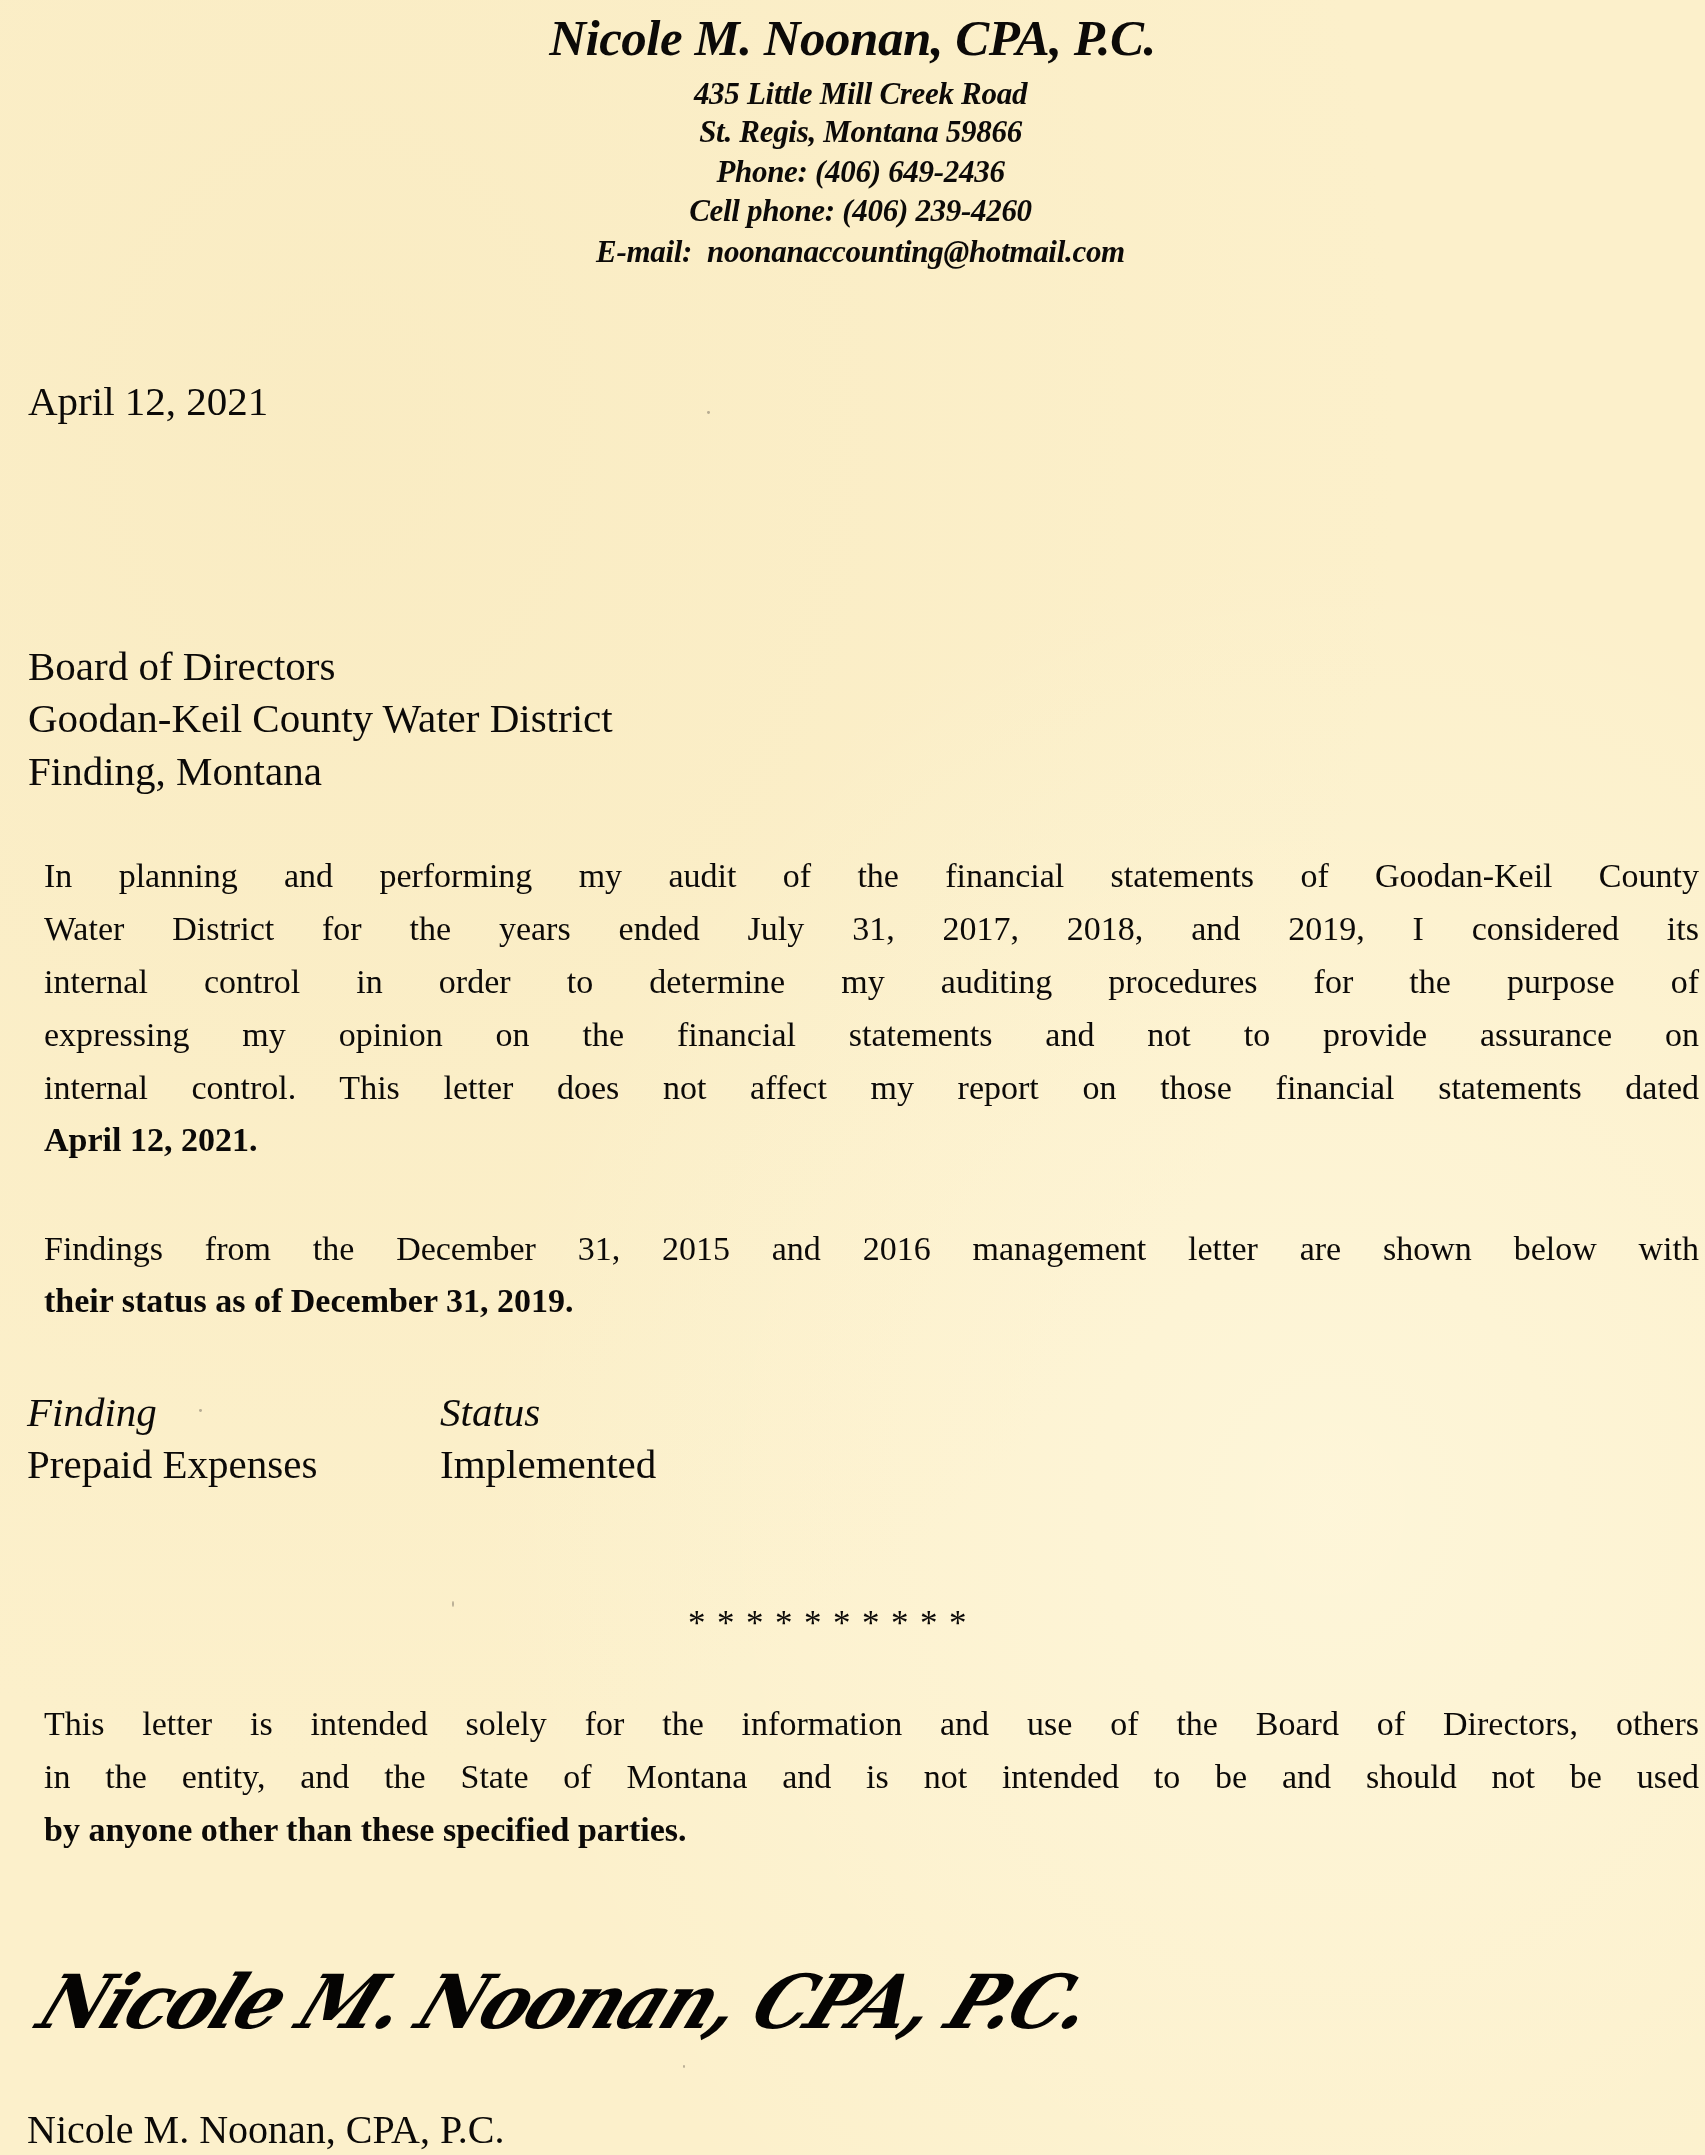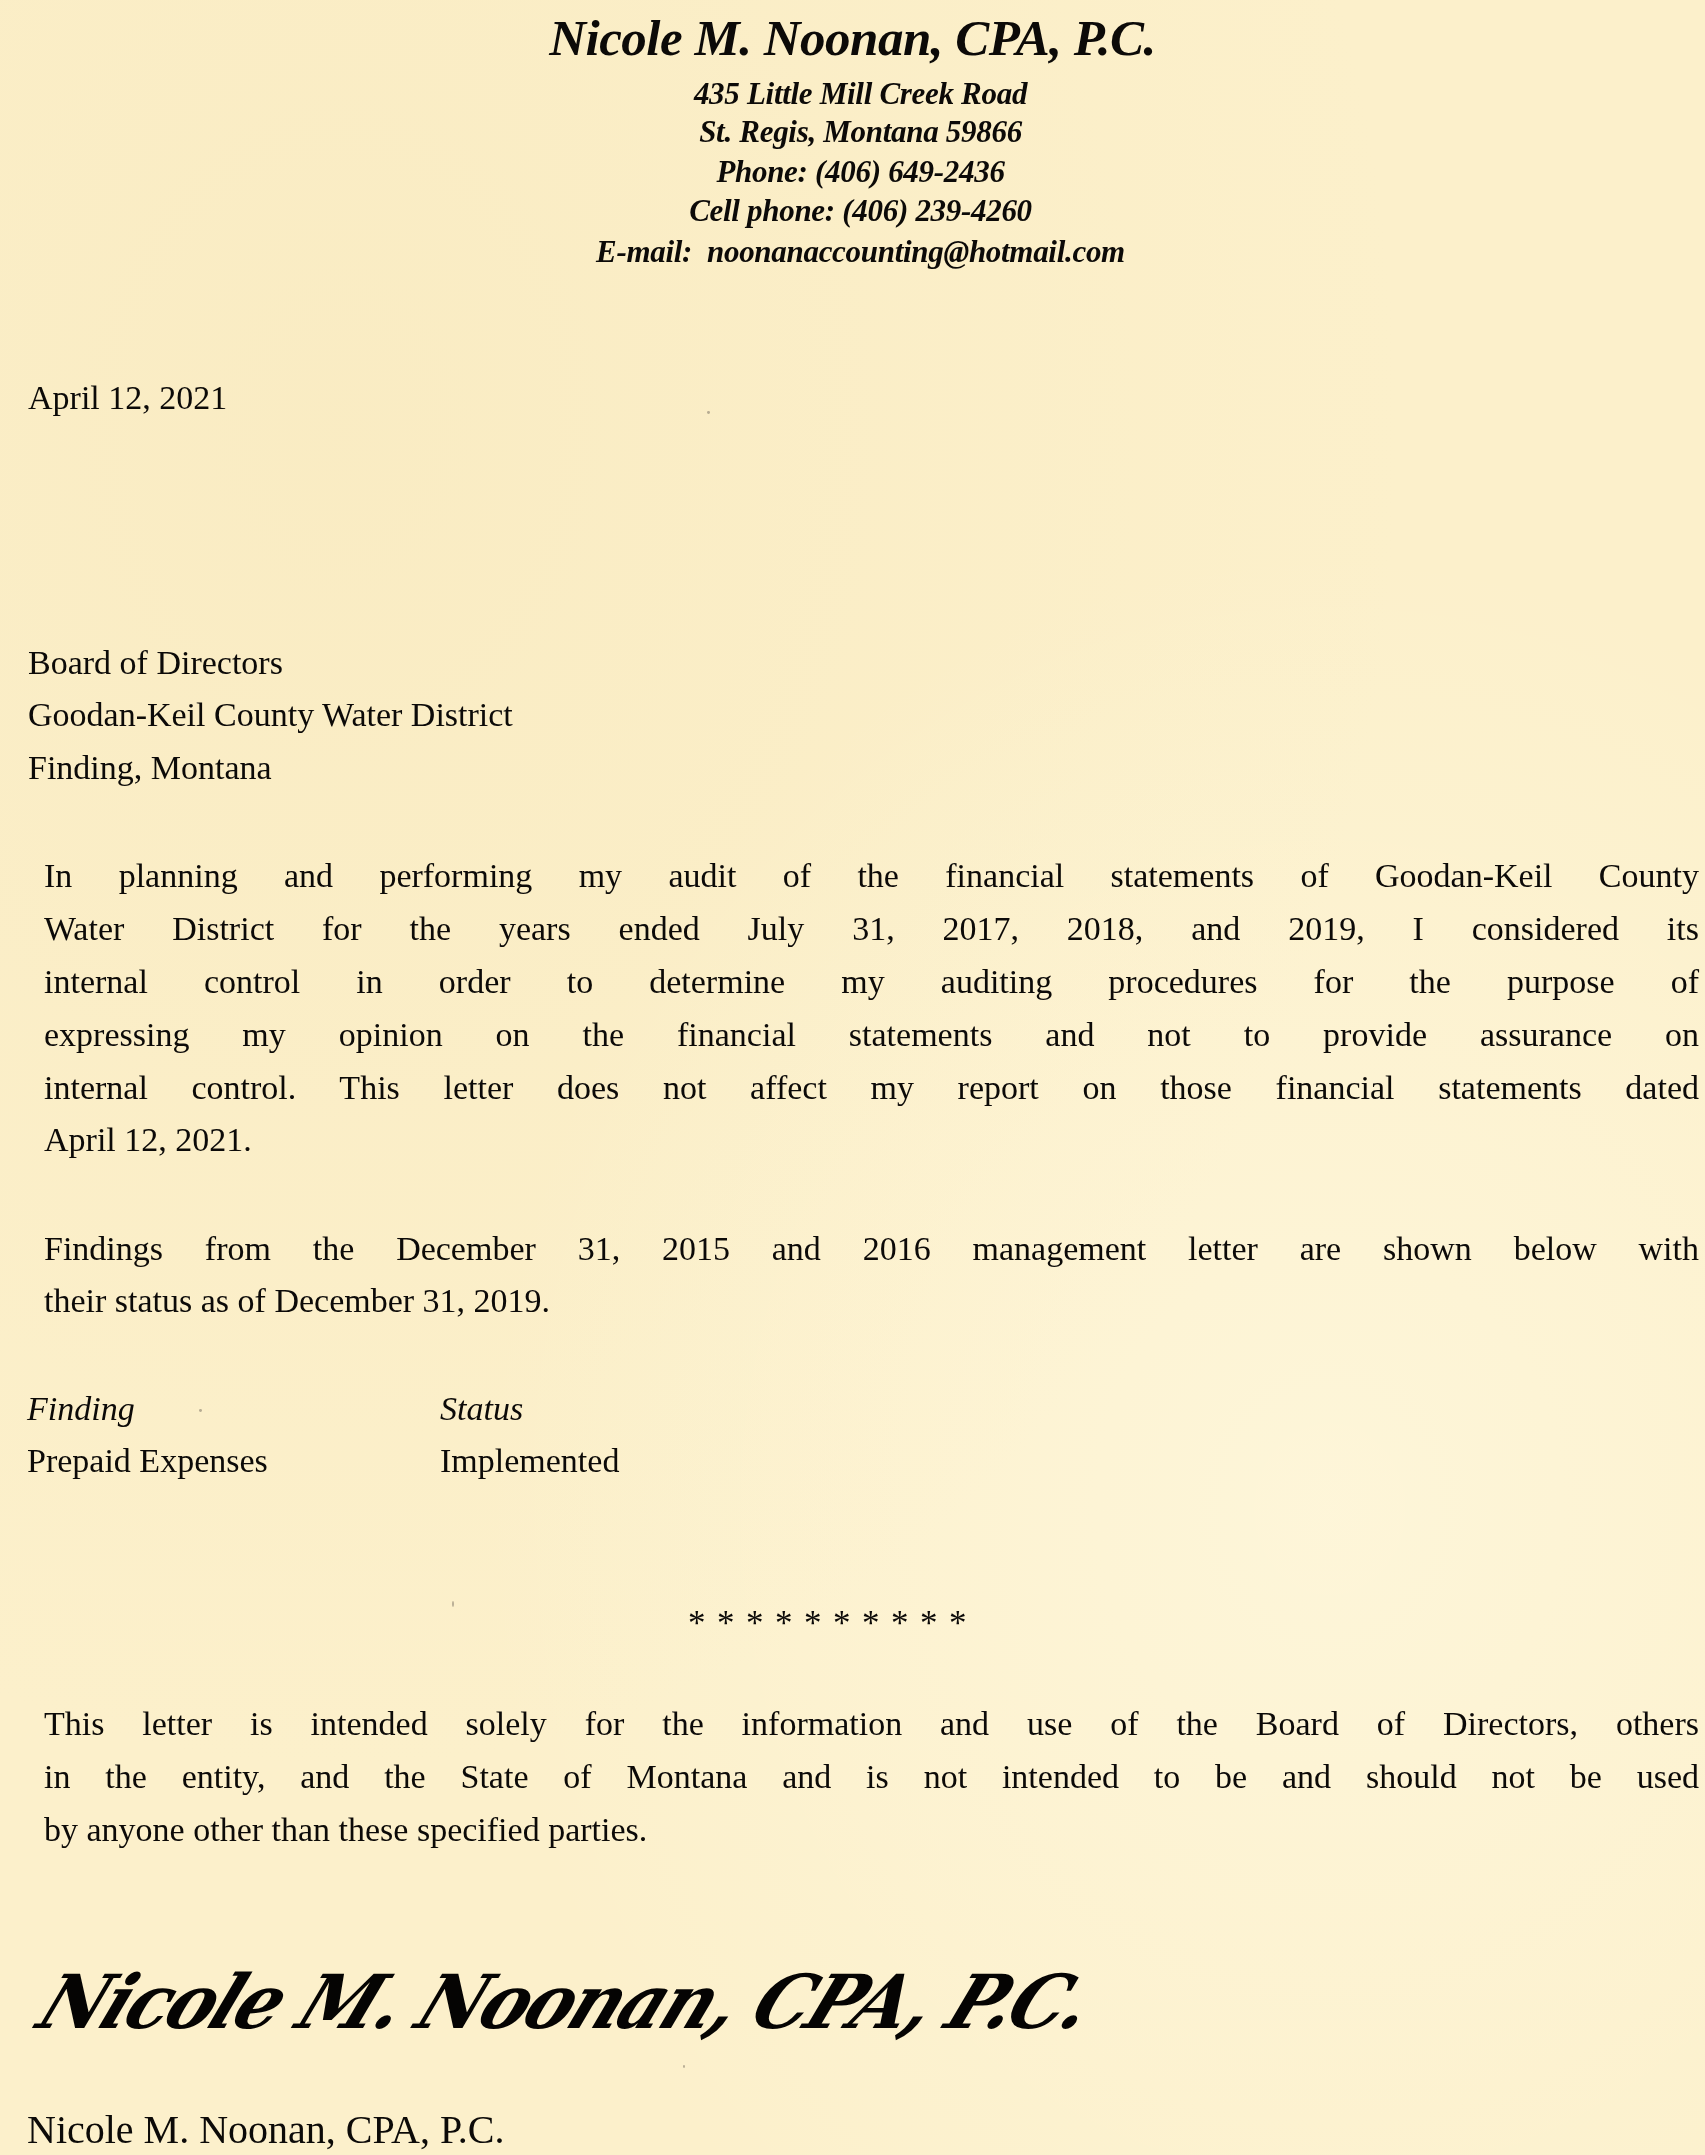--- a/index.html
+++ b/index.html
@@ -24,27 +24,27 @@
   .lh-title {
     font-weight: bold; font-style: italic; font-size: 51px;
     line-height: 1; top: 13.4px; letter-spacing: -0.5px;
   }
   .lh-line {
     font-weight: bold; font-style: italic; font-size: 31px;
     line-height: 1; letter-spacing: -0.3px; padding-left: 8px;
   }
 
   
-  .body-text { font-size: 34px; line-height: 1; left: 28px; }
+  .body-text { font-size: 41px; line-height: 1; left: 28px; }
   .jline {
     position: absolute; left: 44px; width: 1655px;
     font-size: 34px; line-height: 1;
     text-align: justify; text-align-last: justify; white-space: normal;
   }
-  .jline.last { text-align-last: left; }
+  .jline.last { text-align-last: left; font-weight: bold; }
 
   .col-head { font-style: italic; text-underline-offset: 4.8px; text-decoration-thickness: 1.9px; }
 
   .stars { font-size: 35px; letter-spacing: 11.5px; line-height: 1; }
 
   .signature {
     font-family: "DejaVu Serif", serif; font-style: italic; font-weight: bold;
     font-size: 71px; line-height: 1; letter-spacing: -2.9px;
     transform: skewX(-22deg) scaleY(1.05); transform-origin: left bottom;
     color: #050403;

